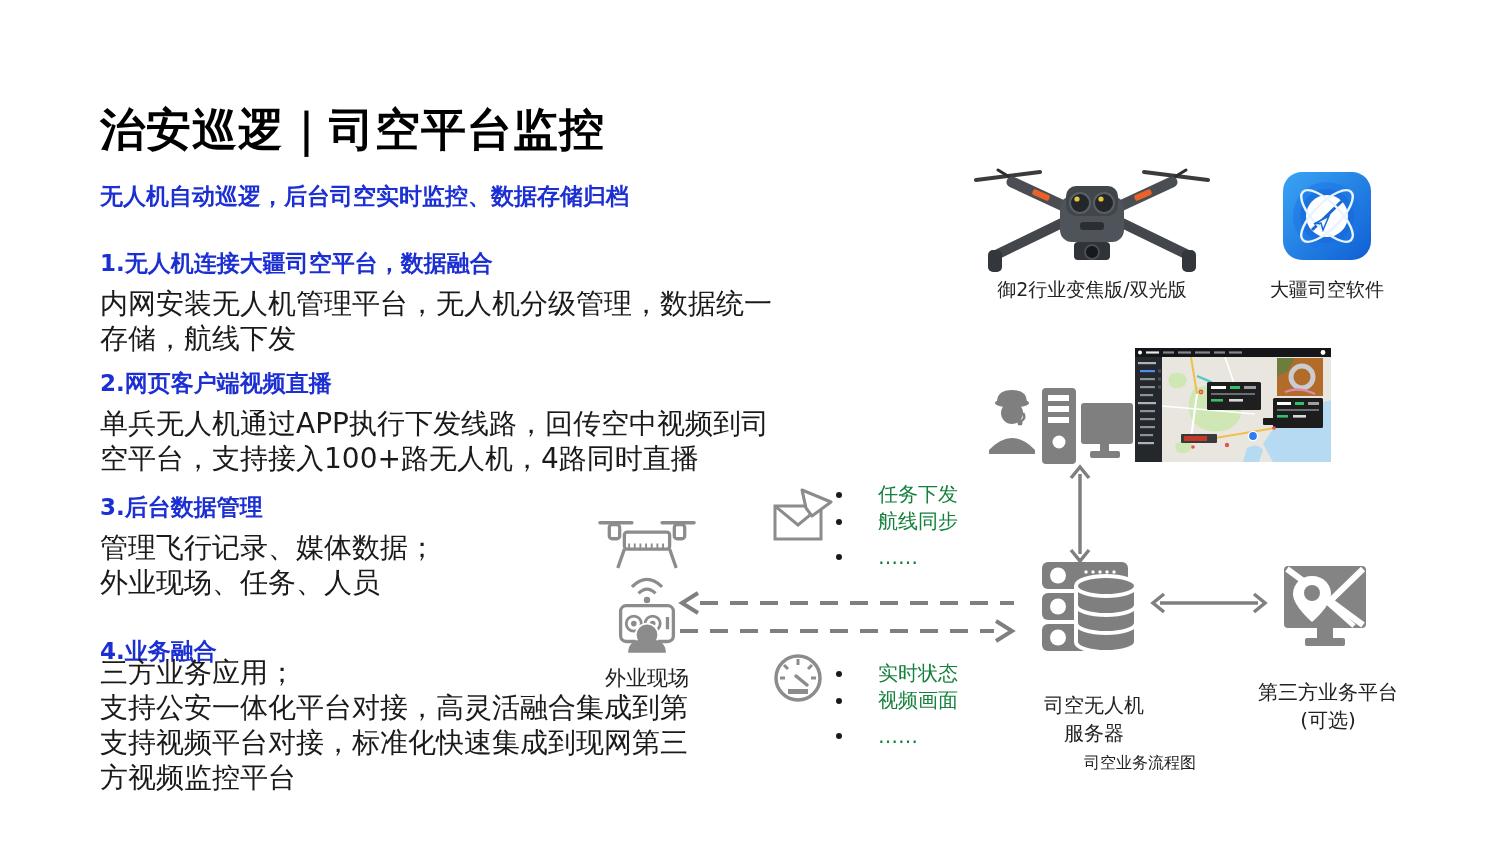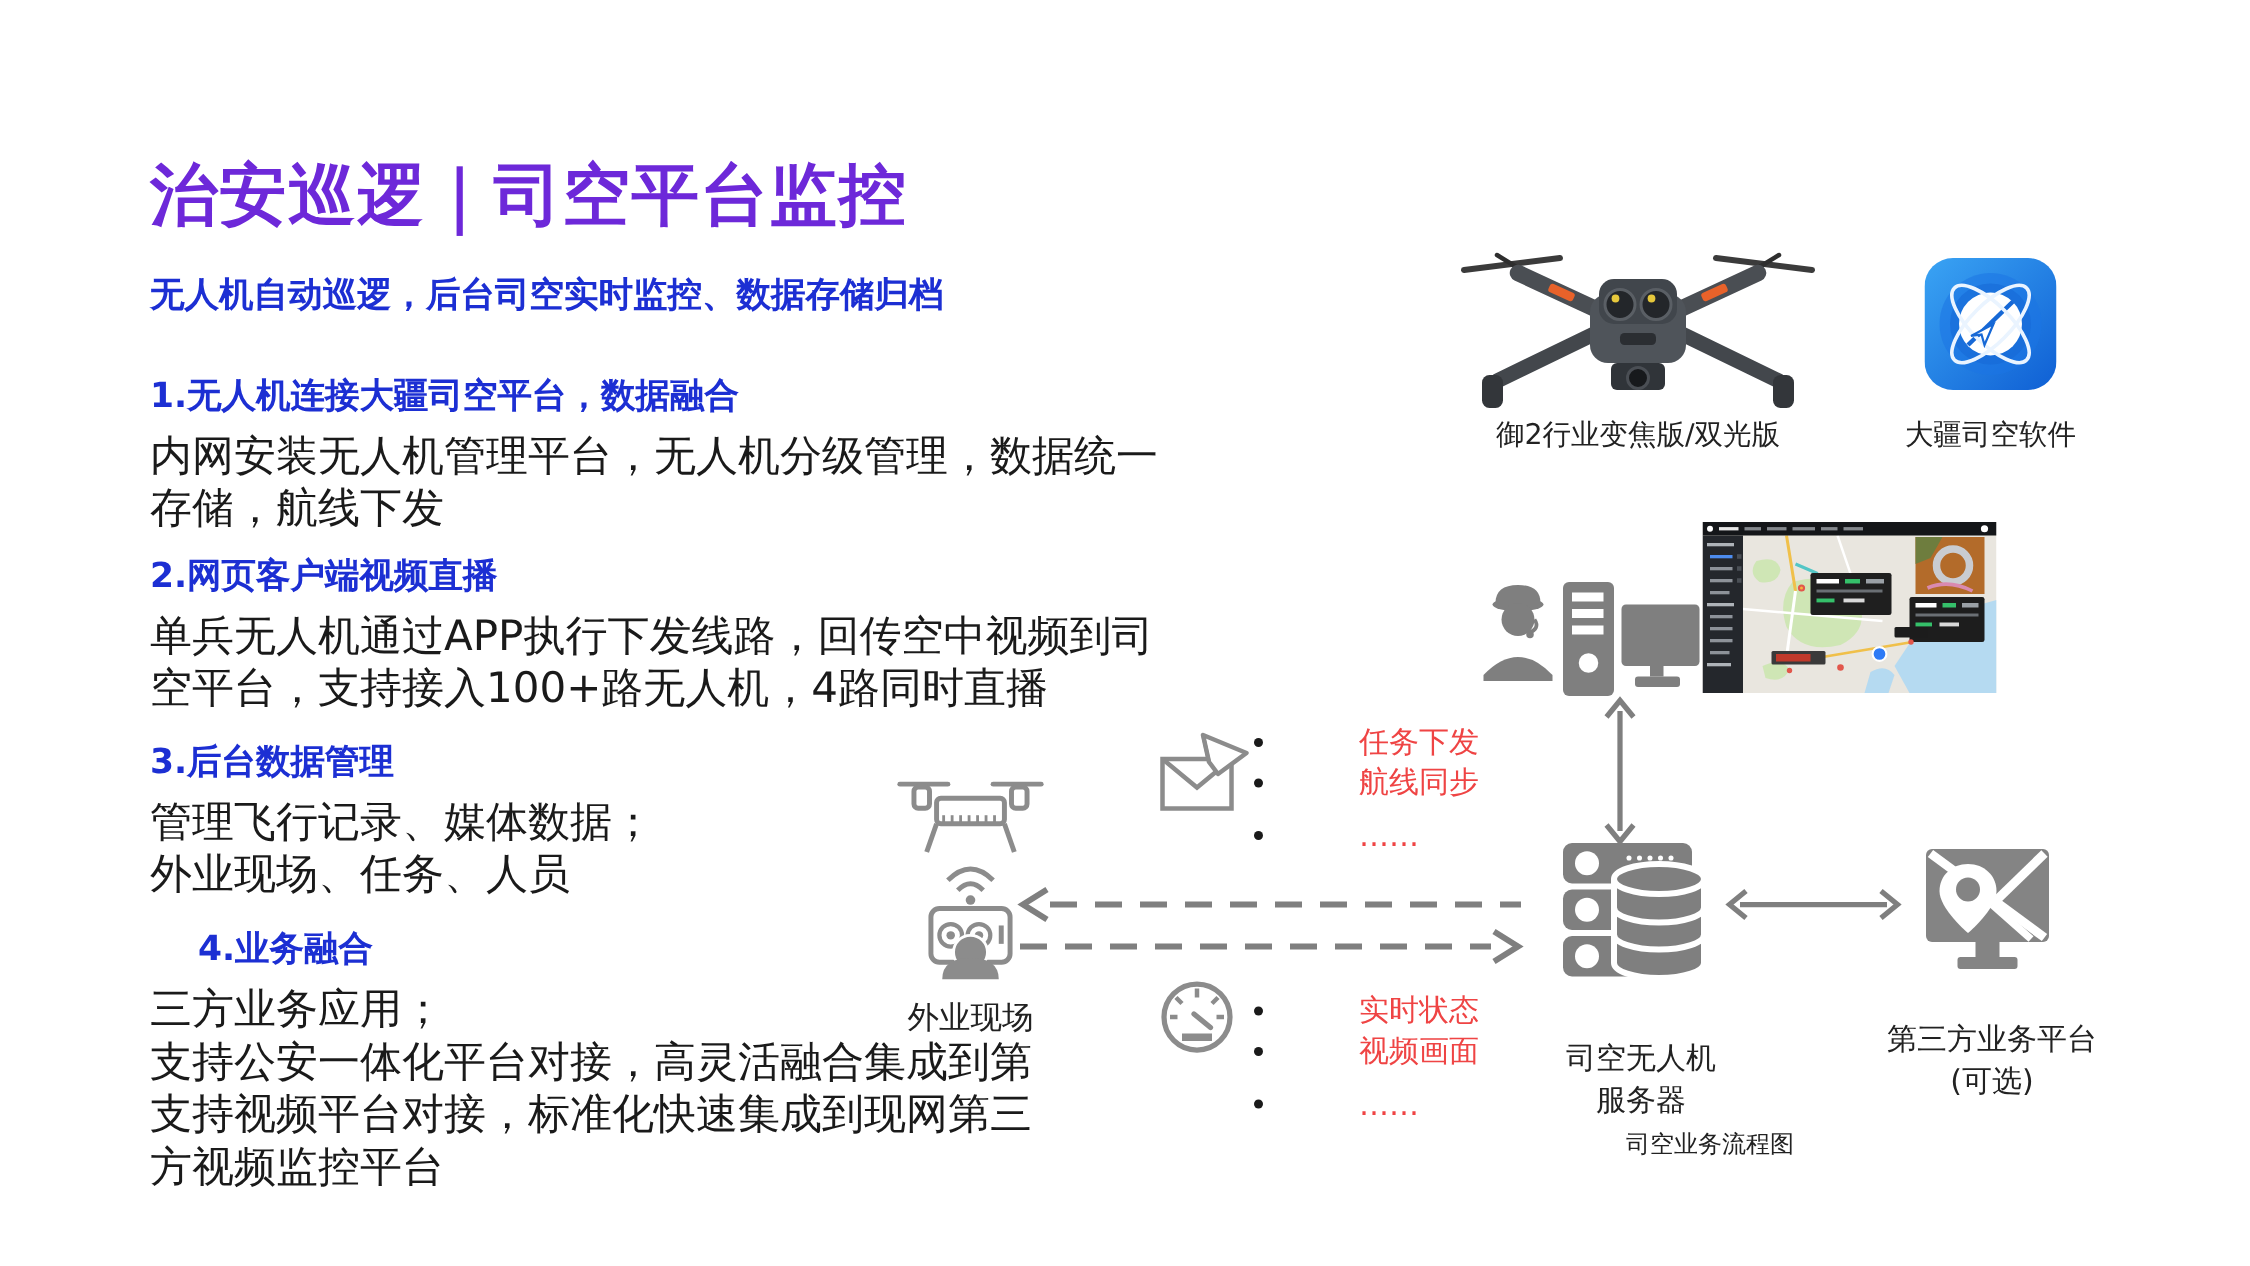--- a/index.html
+++ b/index.html
@@ -8,36 +8,36 @@
     --gray:#7F7F7F;
     --gray2:#8C8C8C;
   }
   *{margin:0;padding:0;box-sizing:border-box;}
   html,body{background:#ffffff;}
   body{font-family:"DejaVu Sans","Liberation Sans",sans-serif;}
   .slide{position:relative;width:1500px;height:844px;background:#ffffff;overflow:hidden;}
 
   
   .page-title{position:absolute;left:100px;top:100px;width:640px;
-    font-size:45px;font-weight:800;color:#6d28d9;letter-spacing:1px;}
+    font-size:45px;font-weight:800;color:#000000;letter-spacing:1px;}
   .subtitle{position:absolute;left:100px;top:181px;width:640px;
     font-size:23px;font-weight:700;color:var(--accent);}
   .sec-head{position:absolute;left:100px;font-size:23px;font-weight:700;color:var(--accent);}
   .sec-body{position:absolute;left:100px;font-size:28px;color:var(--text);line-height:35px;}
 
   
   .caption{position:absolute;font-size:19px;color:#222;text-align:center;}
   .app-icon{position:absolute;left:1283px;top:172px;width:88px;height:88px;}
 
   
   .abs{position:absolute;}
   .flow-list{position:absolute;}
   .flow-item{display:flex;align-items:center;height:27px;}
   .flow-item .dot{width:6px;height:6px;border-radius:50%;background:#1a1a1a;margin-right:36px;flex:0 0 auto;}
-  .flow-item span.txt{font-size:20px;color:#ef4444;white-space:nowrap;margin-left:28px;}
+  .flow-item span.txt{font-size:20px;color:#15803d;white-space:nowrap;}
   .center2{font-size:20px;color:#222;text-align:center;line-height:28px;}
 
   
   .webclient{position:absolute;left:1135px;top:348px;width:196px;height:114px;}
 </style>
 </head>
 <body>
 
 <div class="slide">
 
@@ -55,21 +55,21 @@
     <div>单兵无人机通过APP执行下发线路，回传空中视频到司</div>
     <div>空平台，支持接入100+路无人机，4路同时直播</div>
   </div>
 
   <div class="sec-head" style="top:492px;">3.后台数据管理</div>
   <div class="sec-body" style="top:530px;">
     <div>管理飞行记录、媒体数据；</div>
     <div>外业现场、任务、人员</div>
   </div>
 
-  <div class="sec-head" style="top:617px;margin-left:32px;">4.业务融合</div>
+  <div class="sec-head" style="top:636px;">4.业务融合</div>
   <div class="sec-body" style="top:655px;">
     <div>三方业务应用；</div>
     <div>支持公安一体化平台对接，高灵活融合集成到第</div>
     <div>支持视频平台对接，标准化快速集成到现网第三</div>
     <div>方视频监控平台</div>
   </div>
 
   <svg class="abs" style="left:968px;top:156px;" width="248" height="122" viewBox="0 0 248 122">
 
     <line x1="8" y1="24" x2="72" y2="16" stroke="#3b3b3b" stroke-width="4" stroke-linecap="round"></line>

